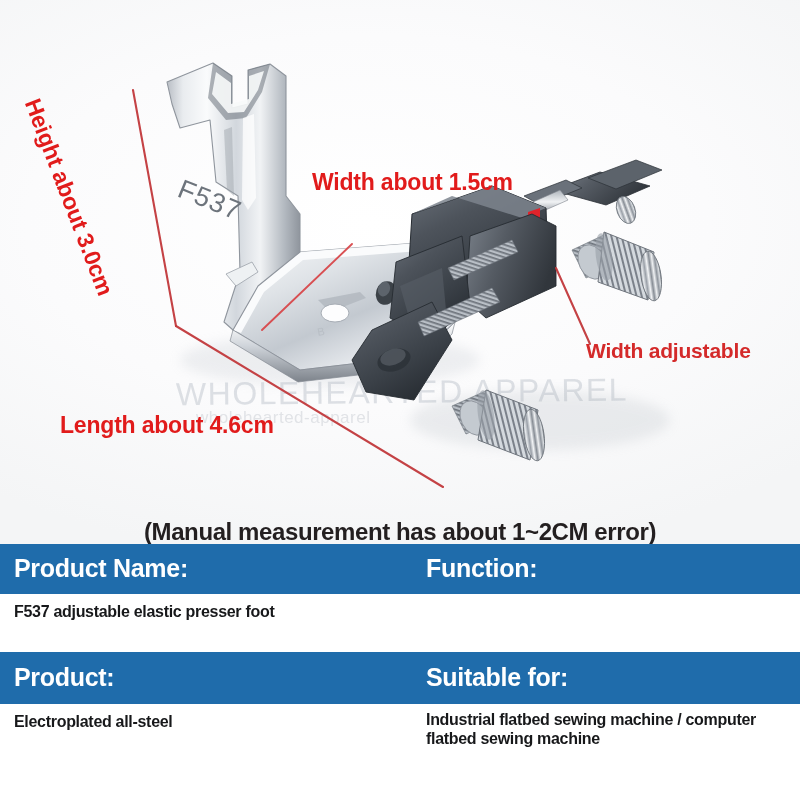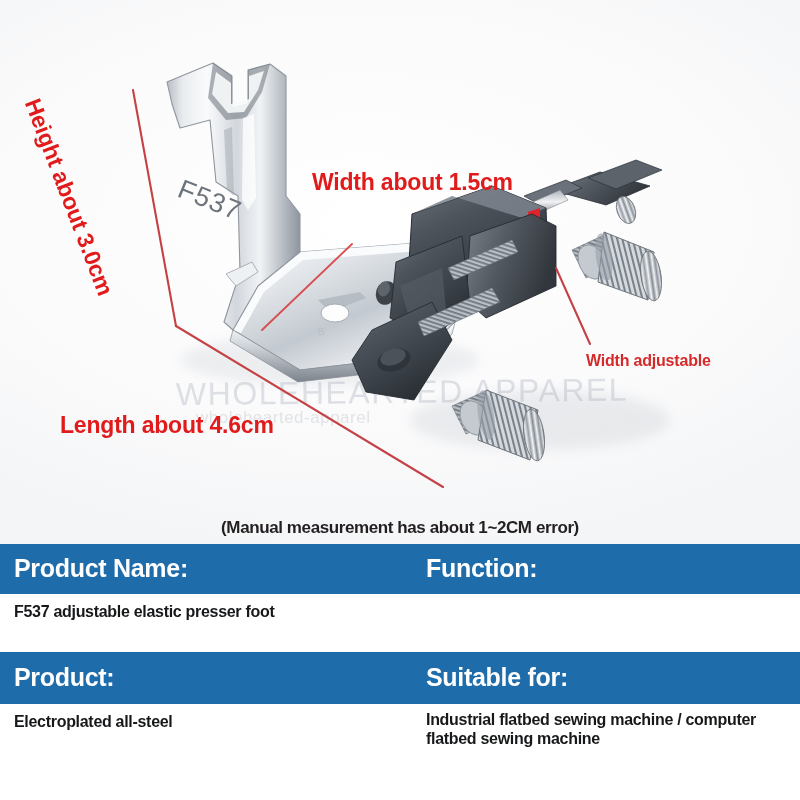--- a/index.html
+++ b/index.html
@@ -49,28 +49,28 @@
     white-space:nowrap;
     letter-spacing:-0.2px;
   }
   #label-height{
     left:44px;top:95px;font-size:23px;
     transform-origin:left top;
     transform:rotate(69deg);
     color:#e11b1b;
   }
   #label-width{left:312px;top:169px;font-size:23px;color:#e11b1b;}
-  #label-width-adj{left:586px;top:352px;font-size:16px;color:#d42a2a;}
+  #label-width-adj{left:586px;top:339px;font-size:21px;color:#d42a2a;}
   #label-length{left:60px;top:412px;font-size:23px;color:#e11b1b;}
 
   
   .caption{
     position:absolute;left:0;top:518px;width:800px;
     text-align:center;
-    font-size:17px;font-weight:bold;color:#231f20;
+    font-size:24px;font-weight:bold;color:#231f20;
     font-family:"Liberation Sans", sans-serif;
     letter-spacing:-0.4px;
   }
 
   
   .spec-table{position:absolute;left:0;top:544px;width:800px;}
   .spec-row{display:flex;width:800px;}
   .spec-row.header-row{background:#1f6cab;}
   .spec-row.value-row{background:#ffffff;}
   .spec-cell{

